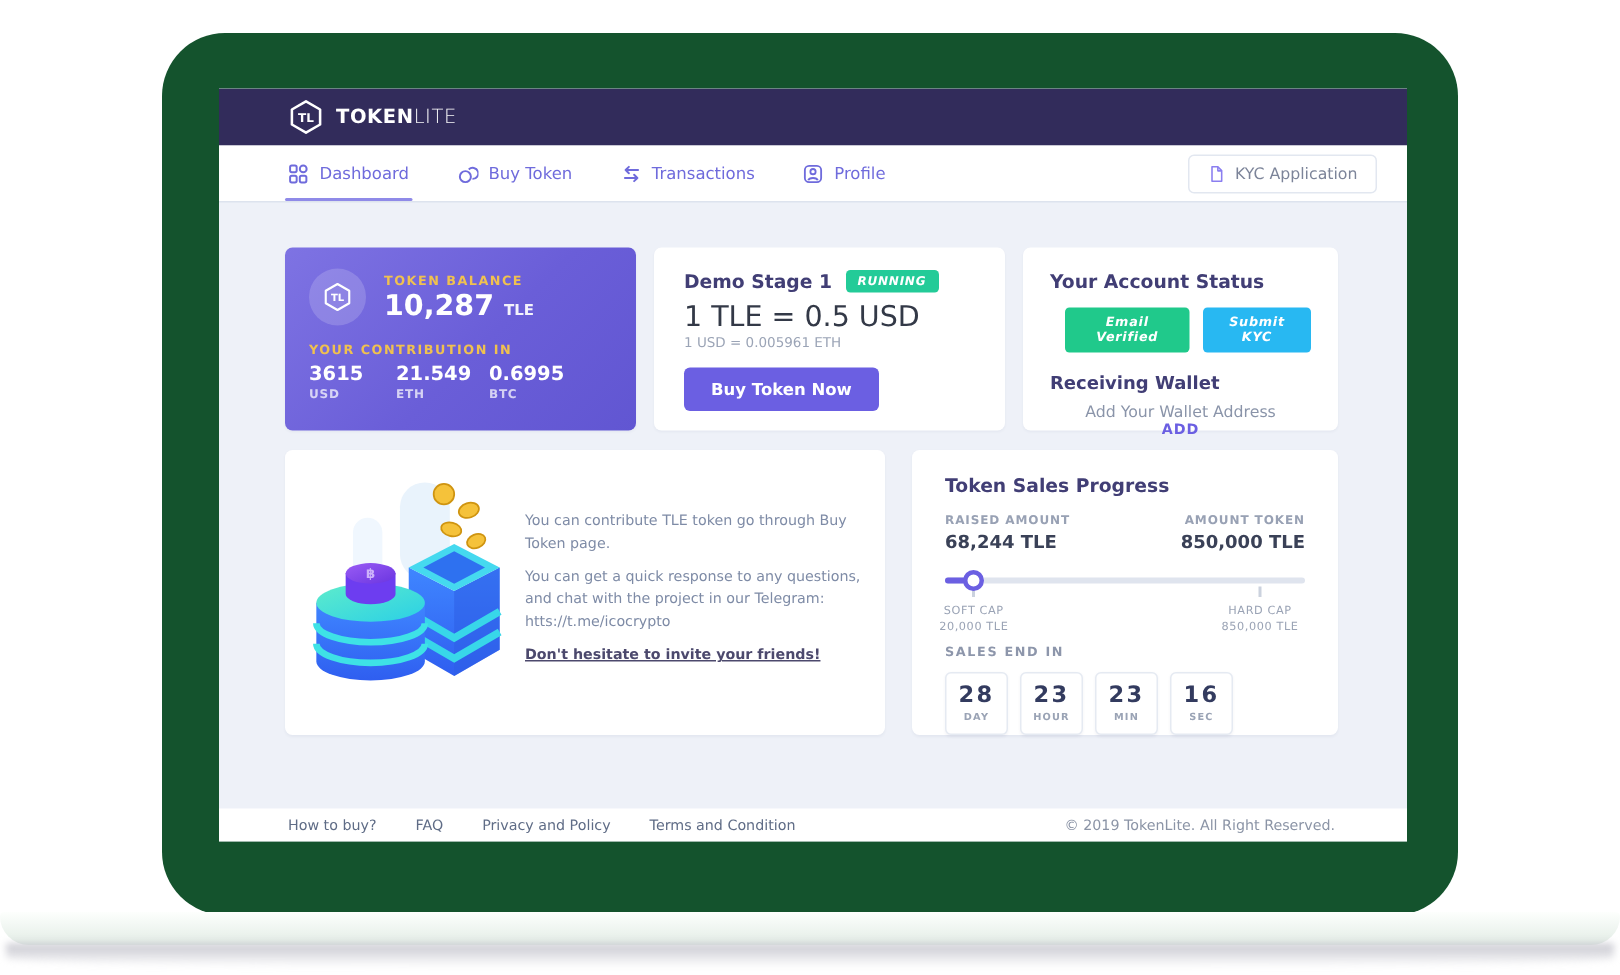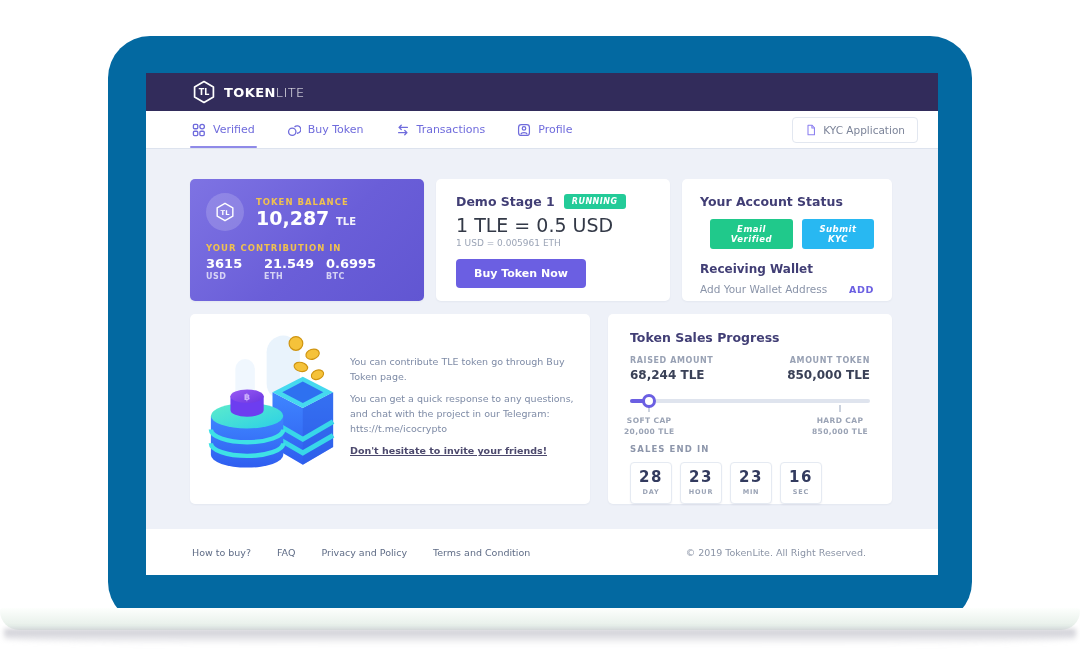--- a/index.html
+++ b/index.html
@@ -1,21 +1,21 @@
 <!DOCTYPE html>
 <html><head>
 <meta charset="utf-8">
 <style>
   * { margin:0; padding:0; box-sizing:border-box; }
   body { font-family:"DejaVu Sans","Liberation Sans",sans-serif; background:#fff; }
   .stage { position:relative; width:1080px; height:650px; background:#fff; overflow:hidden; }
 
   
-  .laptop-screen { position:absolute; left:108px; top:36px; width:864px; height:588px;
-    background:#0369a1; border-radius:42px; }
+  .laptop-screen { position:absolute; left:108px; top:22px; width:864px; height:588px;
+    background:#14532d; border-radius:42px; }
   .laptop-base { position:absolute; left:0; top:608px; width:1080px; height:22px;
     background:linear-gradient(#fdfffd,#e2ece5); border-radius:4px 4px 26px 26px; }
   .base-shadow { position:absolute; left:4px; top:629px; width:1072px; height:16px;
     background:linear-gradient(#c7c7cf, rgba(255,255,255,0)); filter:blur(2.5px); border-radius:0 0 40% 40%; }
 
   
   .app { position:absolute; left:38px; top:37px; width:792px; height:502px; background:#eef1f8; overflow:hidden; }
 
   
   .topbar { height:38px; background:#322c5b; display:flex; align-items:center; justify-content:space-between;
@@ -71,21 +71,21 @@
   .buy-btn { margin-top:11px; background:#6b5fe2; color:#fff; border:none; border-radius:4px; font-size:11px;
     font-weight:bold; padding:8px 18px; cursor:pointer; font-family:inherit; }
 
   
   .account { width:210px; height:122px; padding:15px 18px; }
   .card h3 { color:#413e75; font-size:12.5px; font-weight:bold; }
   .badges { display:flex; gap:9px; margin-top:10px;padding-left:10px; }
   .badge.lg { font-size:8.5px; padding:5px 10px; cursor:pointer; }
   .account h4 { color:#413e75; font-size:12px; font-weight:bold; margin-top:13px; }
   .wallet-row { display:flex; justify-content:space-between; align-items:center; margin-top:7px;
-    font-size:10.5px; color:#8a94a9; }
+    font-size:10.5px; color:#8a94a9;flex-direction:column; }
   .add-link { color:#6b5fe2; font-weight:bold; font-size:9.5px; letter-spacing:.6px; cursor:pointer; text-decoration:none; }
 
   
   .row2 { margin-top:13px; gap:18px; }
   .thanks { width:400px; height:190px; display:flex; align-items:center; gap:12px; padding:0 12px 0 16px; }
   .illus { width:132px; flex:none; }
   .thanks-text h2 { font-size:11.5px; color:#3f3a6e; font-weight:bold; margin-bottom:8px; }
   .thanks-text p { font-size:9.5px; color:#7e8ba6; line-height:1.55; margin-bottom:8px; }
   .thanks-text p.strong { color:#4c496d; font-weight:bold; margin-bottom:4px;text-decoration:underline; }
 
@@ -95,31 +95,31 @@
   .stat.right { text-align:right; }
   .slabel { font-size:8px; color:#98a1b4; font-weight:bold; letter-spacing:.6px; }
   .sval { font-size:12px; font-weight:bold; color:#3a4157; margin-top:3px; }
   .slider { position:relative; height:44px; margin-top:9px; }
   .track { position:absolute; top:8px; left:0; right:0; height:4px; background:#dfe4ee; border-radius:2px; }
   .fill { position:absolute; top:8px; left:0; height:4px; background:#6b5fe2; border-radius:2px; }
   .thumb { position:absolute; top:10px; width:14px; height:14px; border-radius:50%; background:#fff;
     border:3px solid #6b5fe2; transform:translate(-50%,-50%); cursor:pointer; }
   .tick { position:absolute; top:14px; width:2px; height:7px; background:#cbd2de; transform:translateX(-50%); }
   .cap { position:absolute; top:24px; font-size:7.5px; color:#9aa3b5; text-align:center;
-    transform:translateX(-50%); white-space:nowrap; font-weight:700; letter-spacing:.4px; line-height:1.5; }
+    transform:translateX(-50%); white-space:nowrap; font-weight:400; letter-spacing:.4px; line-height:1.5; }
   .ends-label { font-size:8.5px; font-weight:bold; color:#8d96ab; letter-spacing:1.1px; margin-top:9px; }
   .countdown { display:flex; gap:8px; margin-top:8px; }
   .count-box { width:42px; height:42px; background:#fff; border:1px solid #e5eaf2; border-radius:4px;
     box-shadow:0 1px 2px rgba(44,54,94,.06); display:flex; flex-direction:column; align-items:center; justify-content:center; }
   .num { font-size:15px; font-weight:bold; color:#333b5f; letter-spacing:1.5px; line-height:1; }
   .unit { font-size:6.5px; font-weight:bold; color:#9aa3b5; letter-spacing:.8px; margin-top:3px; }
 
   
-  .footer { position:absolute; left:0; right:0; bottom:0; height:46px; background:#fff;
-    display:flex; align-items:center; justify-content:space-between; padding:0 72px 0 46px; }
+  .footer { position:absolute; left:0; right:0; bottom:0; height:22px; background:#fff;
+    display:flex; align-items:center; justify-content:space-between; padding:0 48px 0 46px; }
   .flinks { display:flex; gap:26px; }
   .flinks a { font-size:9.5px; color:#5f6c86; cursor:pointer; text-decoration:none; }
   .copy { font-size:9.5px; color:#8b94a6; }
 </style>
 </head>
 <body>
 
 <div class="stage">
   <div class="laptop-screen">
     <div class="app">
@@ -140,21 +140,21 @@
         <div class="nav-items">
           <a class="nav-item active">
             <span class="nav-ic">
               <svg width="14" height="14" viewBox="0 0 16 16" stroke="currentColor" fill="none" stroke-width="1.5">
                   <rect x="1.6" y="1.6" width="5" height="5" rx="1.3"></rect>
                   <circle cx="11.6" cy="4.1" r="2.6"></circle>
                   <rect x="1.6" y="9.4" width="5" height="5" rx="1.3"></rect>
                   <rect x="9" y="9.4" width="5" height="5" rx="1.3"></rect>
                 </svg>
             </span>
-            <span>Verified</span>
+            <span>Dashboard</span>
           </a>
           <a class="nav-item">
             <span class="nav-ic">
               <svg width="14" height="14" viewBox="0 0 16 16" stroke="currentColor" fill="none" stroke-width="1.5">
                   <circle cx="6" cy="10" r="4.2"></circle>
                   <path d="M8.6 4.6 a4.2 4.2 0 1 1 2.8 7.1"></path>
                 </svg>
             </span>
             <span>Buy Token</span>
           </a>

